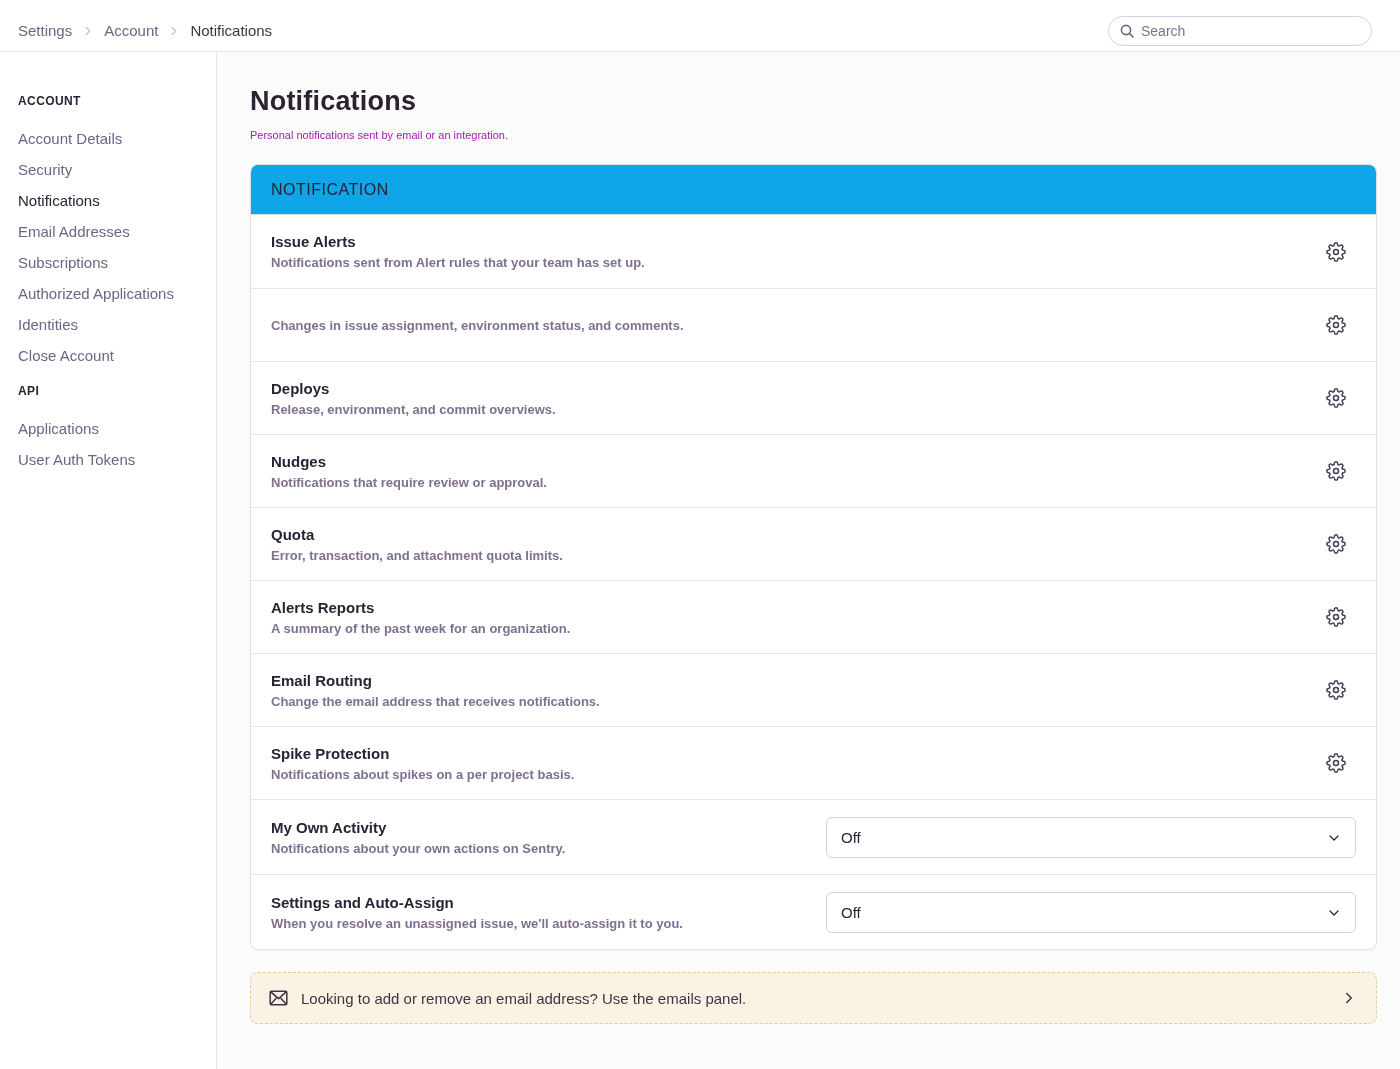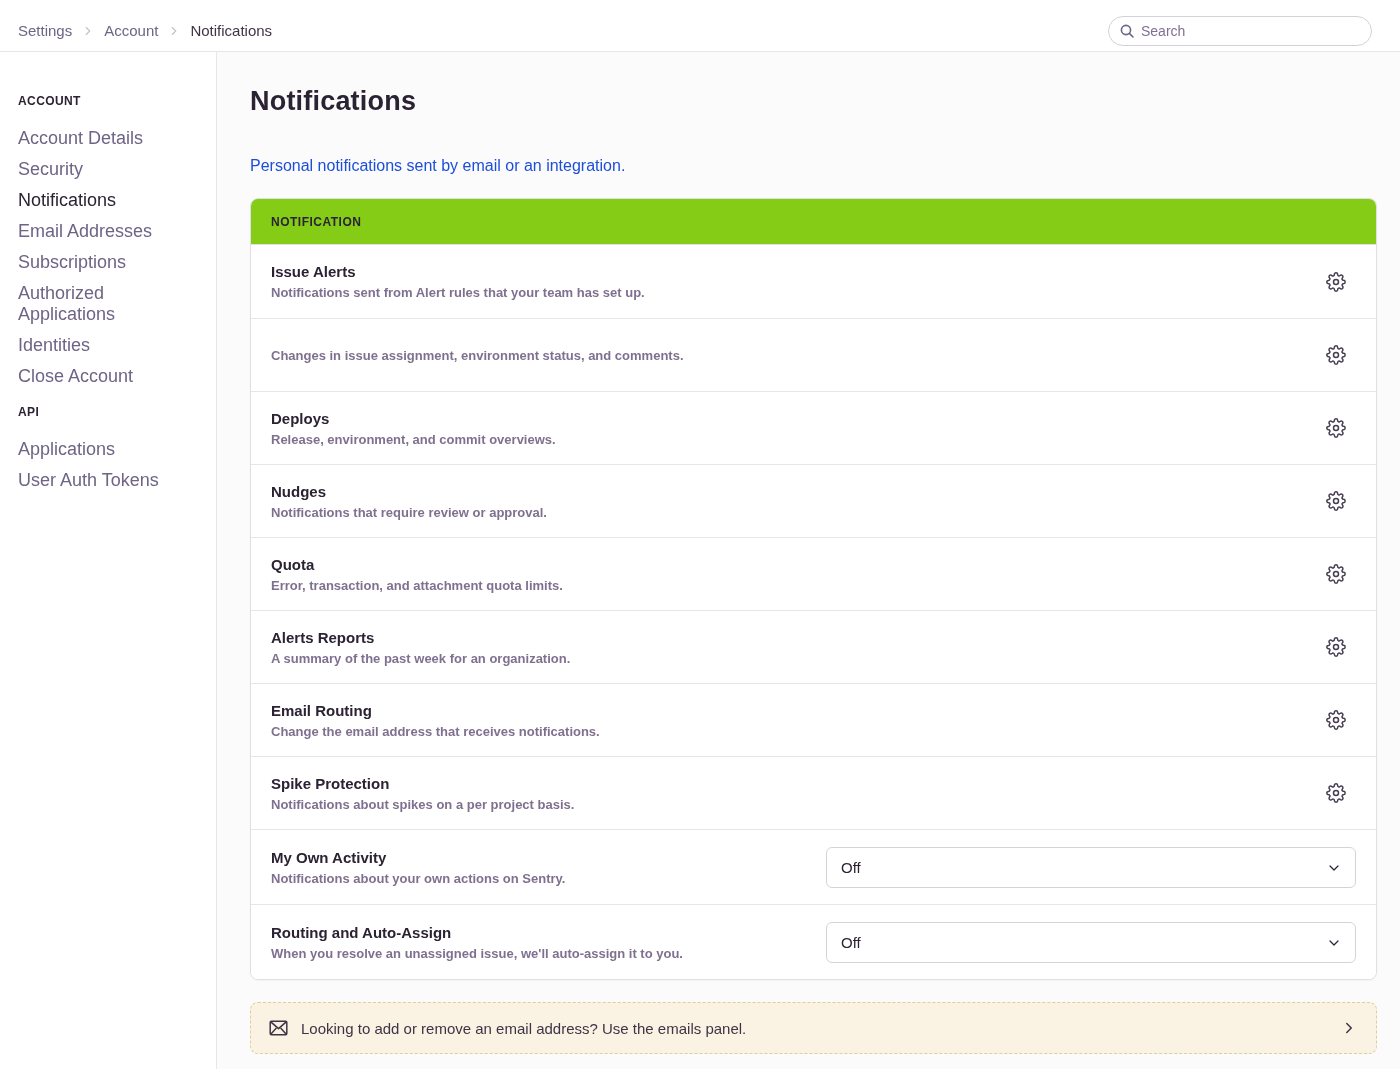--- a/index.html
+++ b/index.html
@@ -19,31 +19,31 @@
                   background:#fff; font-family:inherit; }
   .search input::placeholder { color:#80708F; opacity:1; }
   .search .sicon { position:absolute; left:11px; top:7px; pointer-events:none; }
 
   
   .layout { display:flex; height:1017px; }
   aside { width:217px; flex-shrink:0; background:#fff; border-right:1px solid #E7E6EB;
           padding:42px 12px 0 18px; }
   .side-section + .side-section { margin-top:18px; }
   .side-title { font-size:12px; font-weight:bold; letter-spacing:.4px; color:#2B2233; margin-bottom:20px; }
-  .side-item { font-size:18px; line-height:21px; color:#6E6486; margin-bottom:10px; cursor:pointer; }
+  .side-item { font-size:15px; line-height:21px; color:#6E6486; margin-bottom:10px; cursor:pointer; }
   .side-item.active { color:#2B2233; }
 
   main { flex:1; background:#FBFBFC; padding:33px 23px 0 33px; }
   h1 { font-size:27px; line-height:32px; font-weight:bold; color:#2B2233; letter-spacing:.2px; }
-  .page-desc { margin-top:40px; font-size:16px; color:#1d4ed8; }
+  .page-desc { margin-top:12px; font-size:11px; color:#a21caf; }
 
   
   .panel { margin-top:23px; background:#fff; border:1px solid #E2DEE6; border-radius:8px;
            overflow:hidden; box-shadow:0 1px 2px rgba(43,34,51,.04); }
-  .panel-header { background:#84cc16; padding:16px 20px 15px; font-size:12px; font-weight:bold;
+  .panel-header { background:#0ea5e9; padding:16px 20px 15px; font-size:16px; font-weight:normal;
                   letter-spacing:.5px; color:#2B2233; border-bottom:1px solid #E2DEE6; }
   .row { display:flex; align-items:center; padding:14px 20px; min-height:73px;
          border-top:1px solid #E7E4EC; background:#fff; }
   #rows .row:first-child { border-top:none; }
   .row.has-select { min-height:75px; }
   .row-text { flex:1; padding-right:20px;font-weight:bold; }
   .row-title { font-size:15px; color:#2B2233; margin-bottom:5px; }
   .row-desc { font-size:13px; color:#80708F; }
   .gear-btn { background:none; border:none; cursor:pointer; padding:6px; margin-right:4px;
               display:flex; align-items:center; border-radius:4px; }
@@ -221,21 +221,21 @@
     </div>
     <div class="select" role="button">
       <span class="select-value">Off</span>
       <svg class="chev" width="16" height="16" viewBox="0 0 24 24" fill="none" stroke="#2B2233" stroke-width="1.8" stroke-linecap="round" stroke-linejoin="round">
                 <polyline points="6 9 12 15 18 9"></polyline>
               </svg>
     </div>
   </div>
           <div class="row has-select">
     <div class="row-text">
-      <div class="row-title">Routing and Auto-Assign</div>
+      <div class="row-title">Settings and Auto-Assign</div>
       <div class="row-desc">When you resolve an unassigned issue, we'll auto-assign it to you.</div>
     </div>
     <div class="select" role="button">
       <span class="select-value">Off</span>
       <svg class="chev" width="16" height="16" viewBox="0 0 24 24" fill="none" stroke="#2B2233" stroke-width="1.8" stroke-linecap="round" stroke-linejoin="round">
                 <polyline points="6 9 12 15 18 9"></polyline>
               </svg>
     </div>
   </div>
         </div>

